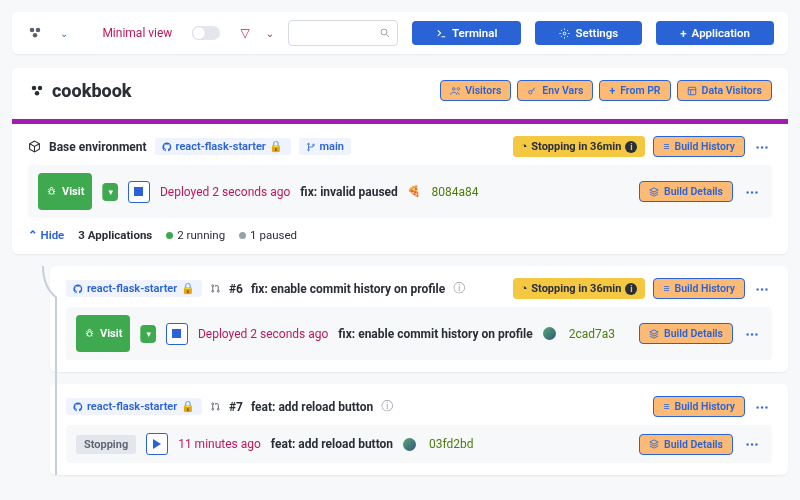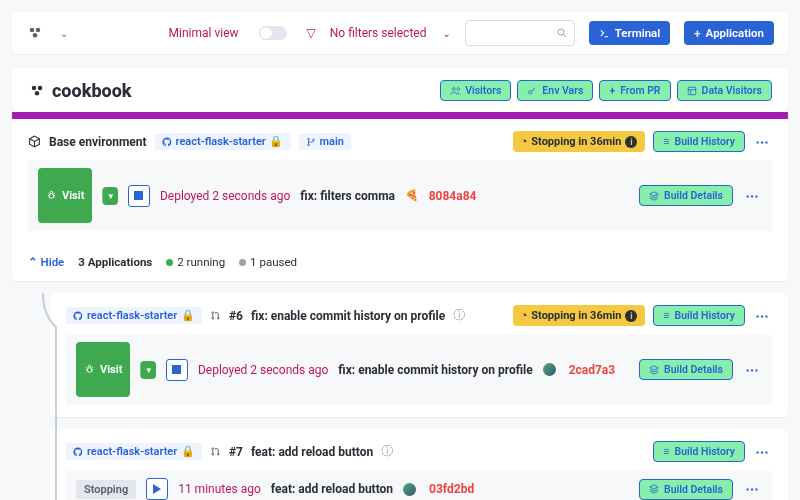--- a/index.html
+++ b/index.html
@@ -5,40 +5,40 @@
 *{box-sizing:border-box;margin:0;padding:0;font-family:-apple-system,BlinkMacSystemFont,"Segoe UI",Roboto,sans-serif}
 body{background:#f7f8fa;color:#2a2e37;font-size:12px;padding:12px}
 .topbar{background:#fff;border-radius:6px;padding:8px 14px;display:flex;align-items:center;gap:14px;box-shadow:0 1px 2px rgba(0,0,0,.06);margin-bottom:14px}
 .logo{width:18px;height:18px;display:inline-flex;align-items:center;justify-content:center}
 .chev{color:#3b6fd8;font-size:10px;margin-left:2px}
 .spacer{flex:1}
 .muted{color:#be185d}
 .toggle{width:28px;height:14px;border-radius:8px;background:#e3e6ec;position:relative;display:inline-block;vertical-align:middle;margin:0 6px}
 .toggle::after{content:"";width:12px;height:12px;border-radius:50%;background:#fff;position:absolute;top:1px;left:1px;box-shadow:0 0 0 1px #dcdfe6}
 .searchbox{border:1px solid #d7dbe3;border-radius:4px;height:26px;width:110px;display:flex;align-items:center;justify-content:flex-end;padding:0 6px;color:#9aa0ac}
-.btn{border-radius:4px;padding:5px 10px;font-size:11.5px;font-weight:600;display:inline-flex;align-items:center;gap:5px;cursor:pointer;white-space:nowrap}
+.btn{border-radius:4px;padding:5px 24px;font-size:11.5px;font-weight:600;display:inline-flex;align-items:center;gap:5px;cursor:pointer;white-space:nowrap}
 .btn-primary{background:#2a63d6;color:#fff;border:none}
-.btn-outline{background:#86efac;border:1px solid #2a63d6;color:#2a63d6}
+.btn-outline{background:#fdba74;border:1px solid #2a63d6;color:#2a63d6}
 .btn-outline-sm{padding:3px 9px;font-size:10.5px}
 .panel{background:#fff;border-radius:6px;box-shadow:0 1px 2px rgba(0,0,0,.06);margin-bottom:12px;padding:12px 16px}
-.panel-header{display:flex;align-items:flex-end;margin-bottom:1px}
+.panel-header{display:flex;align-items:flex-end;margin-bottom:8px}
 .panel-title{font-weight:800;font-size:18px;display:flex;align-items:center;gap:6px}
 .row{display:flex;align-items:center;gap:8px;flex-wrap:wrap}
 .chip-link{color:#2a63d6;background:#eef3fd;border-radius:3px;padding:2px 7px;font-size:11px;display:inline-flex;align-items:center;gap:4px;font-weight:600}
 .pill-warn{background:#f5c842;color:#2a2e37;border-radius:4px;padding:4px 8px;font-weight:700;font-size:11px;display:inline-flex;align-items:center;gap:4px}
 .grey-chip{background:#e3e6ec;color:#5a616d;border-radius:3px;padding:3px 8px;font-weight:600;font-size:11px}
 .sub{background:#f7f8fa;border-radius:4px;padding:8px 10px;margin-top:8px;display:flex;align-items:center;gap:10px}
-.visit{background:#3ea94f;color:#fff;border-radius:4px;padding:21px 8px;font-weight:700;font-size:11px;display:inline-flex;align-items:center;gap:5px}
+.visit{background:#3ea94f;color:#fff;border-radius:4px;padding:12px 8px;font-weight:700;font-size:11px;display:inline-flex;align-items:center;gap:5px}
 .visit-caret{background:#3ea94f;color:#fff;border-radius:4px;padding:4px 5px;font-size:9px;border-left:1px solid rgba(255,255,255,.3)}
 .sqbtn{border:1px solid #2a63d6;border-radius:3px;width:22px;height:22px;display:flex;align-items:center;justify-content:center;background:#fff}
 .sq{width:9px;height:9px;background:#2a63d6}
 .play{width:0;height:0;border-left:8px solid #2a63d6;border-top:5px solid transparent;border-bottom:5px solid transparent}
-.hash{color:#ef4444;font-weight:700}
+.hash{color:#4d7c0f;font-weight:400}
 .kebab{color:#2a63d6;font-weight:900;letter-spacing:-1px;writing-mode:vertical-rl;font-size:13px;padding:0 2px}
-.footerrow{display:flex;align-items:center;gap:14px;margin-top:24px;font-size:11.5px}
+.footerrow{display:flex;align-items:center;gap:14px;margin-top:10px;font-size:11.5px}
 .dot-g{width:7px;height:7px;border-radius:50%;background:#3ea94f;display:inline-block;margin-right:4px}
 .dot-gr{width:7px;height:7px;border-radius:50%;background:#9aa0ac;display:inline-block;margin-right:4px}
 .hide-link{color:#2a63d6;font-weight:600}
 .branch-line{position:absolute;left:26px;top:0;bottom:0;width:20px}
 .section{position:relative}
 .card{margin-left:38px}
 .bold{font-weight:700}
 svg{display:block}
 .avatar{width:13px;height:13px;border-radius:50%;background:linear-gradient(135deg,#5a7 0,#357 100%);display:inline-block;vertical-align:middle;margin-right:3px}
 .pizza{font-size:11px}
@@ -54,37 +54,45 @@
           <circle cx="16" cy="8" r="3"></circle>
           <circle cx="12" cy="15" r="3"></circle>
         </g>
       </svg>
     </span>
   <span class="chev">⌄</span>
   <span class="spacer"></span>
   <span class="muted">Minimal view</span>
   <span class="toggle"></span>
   <span class="muted">▽</span>
-  <span class="muted">No filters selected</span>
   <span class="chev muted">⌄</span>
   <div class="searchbox">
       <svg width="12" height="12" viewBox="0 0 24 24" fill="none" stroke="#9aa0ac" stroke-width="2">
         <circle cx="10" cy="10" r="6"></circle>
         <path d="m20 20-5-5"></path>
       </svg>
     </div>
   <button class="btn btn-primary">
       <span>
         <svg width="11" height="11" viewBox="0 0 24 24" fill="none" stroke="#fff" stroke-width="2.5">
           <path d="m4 17 6-6-6-6M12 19h8"></path>
         </svg>
       </span>
       <span>Terminal</span>
     </button>
   <button class="btn btn-primary">
+      <span>
+        <svg width="11" height="11" viewBox="0 0 24 24" fill="none" stroke="#fff" stroke-width="2">
+          <circle cx="12" cy="12" r="3"></circle>
+          <path d="M12 1v3m0 16v3M4.2 4.2l2.1 2.1m11.4 11.4 2.1 2.1M1 12h3m16 0h3M4.2 19.8l2.1-2.1M17.7 6.3l2.1-2.1"></path>
+        </svg>
+      </span>
+      <span>Settings</span>
+    </button>
+  <button class="btn btn-primary">
       <span>+</span>
       <span>Application</span>
     </button>
 </div>
 
 <div class="panel" style="padding-bottom:10px">
   <div class="panel-header">
     <div class="panel-title">
       <span>
           <svg width="18" height="18" viewBox="0 0 24 24">
@@ -125,21 +133,21 @@
           <svg width="10" height="10" viewBox="0 0 24 24" fill="none" stroke="#2a63d6" stroke-width="2">
             <rect x="3" y="3" width="18" height="18" rx="2"></rect>
             <path d="M3 9h18M9 21V9"></path>
           </svg>
         </span>
         <span>Data Visitors</span>
       </button>
   </div>
 </div>
 
-<div class="panel" style="margin-top:-12px;border-top:7px solid #a21caf;border-radius:0 0 6px 6px">
+<div class="panel" style="margin-top:-12px;border-top:5px solid #a21caf;border-radius:0 0 6px 6px">
   <div class="row">
     <span>
         <svg width="13" height="13" viewBox="0 0 24 24" fill="none" stroke="#2a2e37" stroke-width="2">
           <path d="M12 2 3 7v10l9 5 9-5V7z"></path>
           <path d="m3 7 9 5 9-5M12 22V12"></path>
         </svg>
       </span>
     <span class="bold">Base environment</span>
     <span class="chip-link">
         <span>
@@ -181,21 +189,21 @@
             <path d="M9 8V6a3 3 0 0 1 6 0v2M4 12h3m10 0h3M5 7l2 2m10 0 2-2M5 18l2-2m10 0 2 2"></path>
           </svg>
         </span>
         <span>Visit</span>
       </span>
       <span class="visit-caret">▾</span>
     <span class="sqbtn">
         <span class="sq"></span>
       </span>
     <span class="muted">Deployed 2 seconds ago</span>
-    <span class="bold">fix: filters comma</span>
+    <span class="bold">fix: invalid paused</span>
     <span class="pizza">🍕</span>
     <span class="hash">8084a84</span>
     <span class="spacer"></span>
     <button class="btn btn-outline btn-outline-sm">
         <span>
           <svg width="10" height="10" viewBox="0 0 24 24" fill="none" stroke="#2a63d6" stroke-width="2">
             <path d="M12 2 2 7l10 5 10-5zM2 17l10 5 10-5M2 12l10 5 10-5"></path>
           </svg>
         </span>
         <span>Build Details</span>

